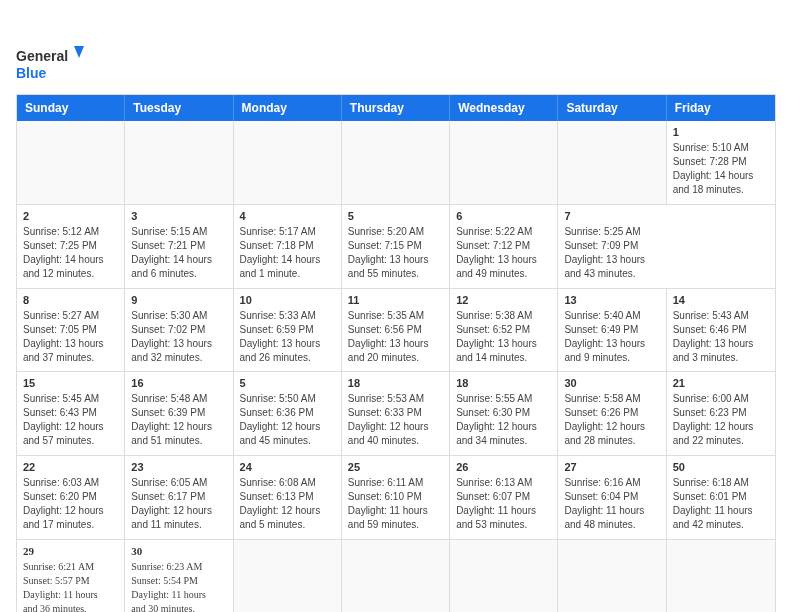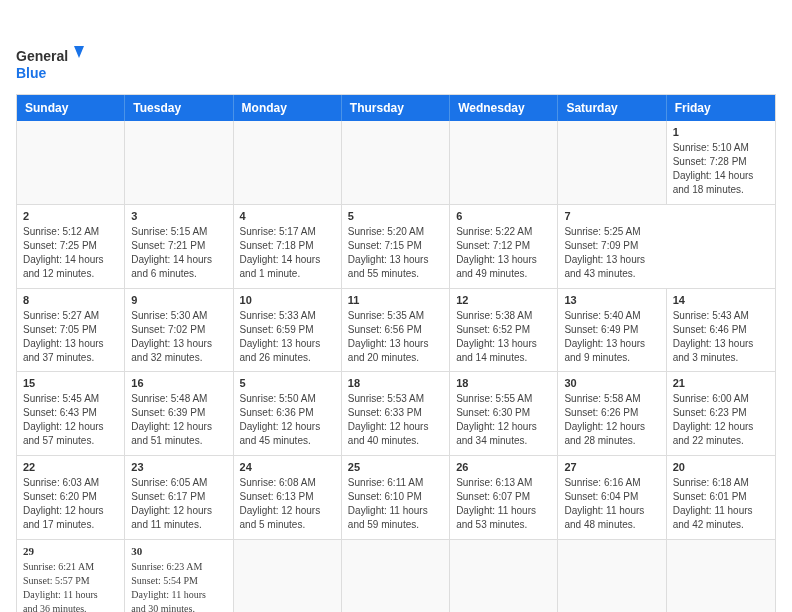--- a/index.html
+++ b/index.html
@@ -247,21 +247,21 @@
           </div>
           <div class="cal-cell">
             <span class="day-num">26</span>
             <div class="cal-cell-text">Sunrise: 6:13 AM<br>Sunset: 6:07 PM<br>Daylight: 11 hours<br>and 53 minutes.</div>
           </div>
           <div class="cal-cell">
             <span class="day-num">27</span>
             <div class="cal-cell-text">Sunrise: 6:16 AM<br>Sunset: 6:04 PM<br>Daylight: 11 hours<br>and 48 minutes.</div>
           </div>
           <div class="cal-cell">
-            <span class="day-num">20</span>
+            <span class="day-num">50</span>
             <div class="cal-cell-text">Sunrise: 6:18 AM<br>Sunset: 6:01 PM<br>Daylight: 11 hours<br>and 42 minutes.</div>
           </div>
         </div>
         <div class="cal-row">
           <div class="cal-cell">
             <span class="day-num">29</span>
             <div class="cal-cell-text">Sunrise: 6:21 AM<br>Sunset: 5:57 PM<br>Daylight: 11 hours<br>and 36 minutes.</div>
           </div>
           <div class="cal-cell">
             <span class="day-num">30</span>

